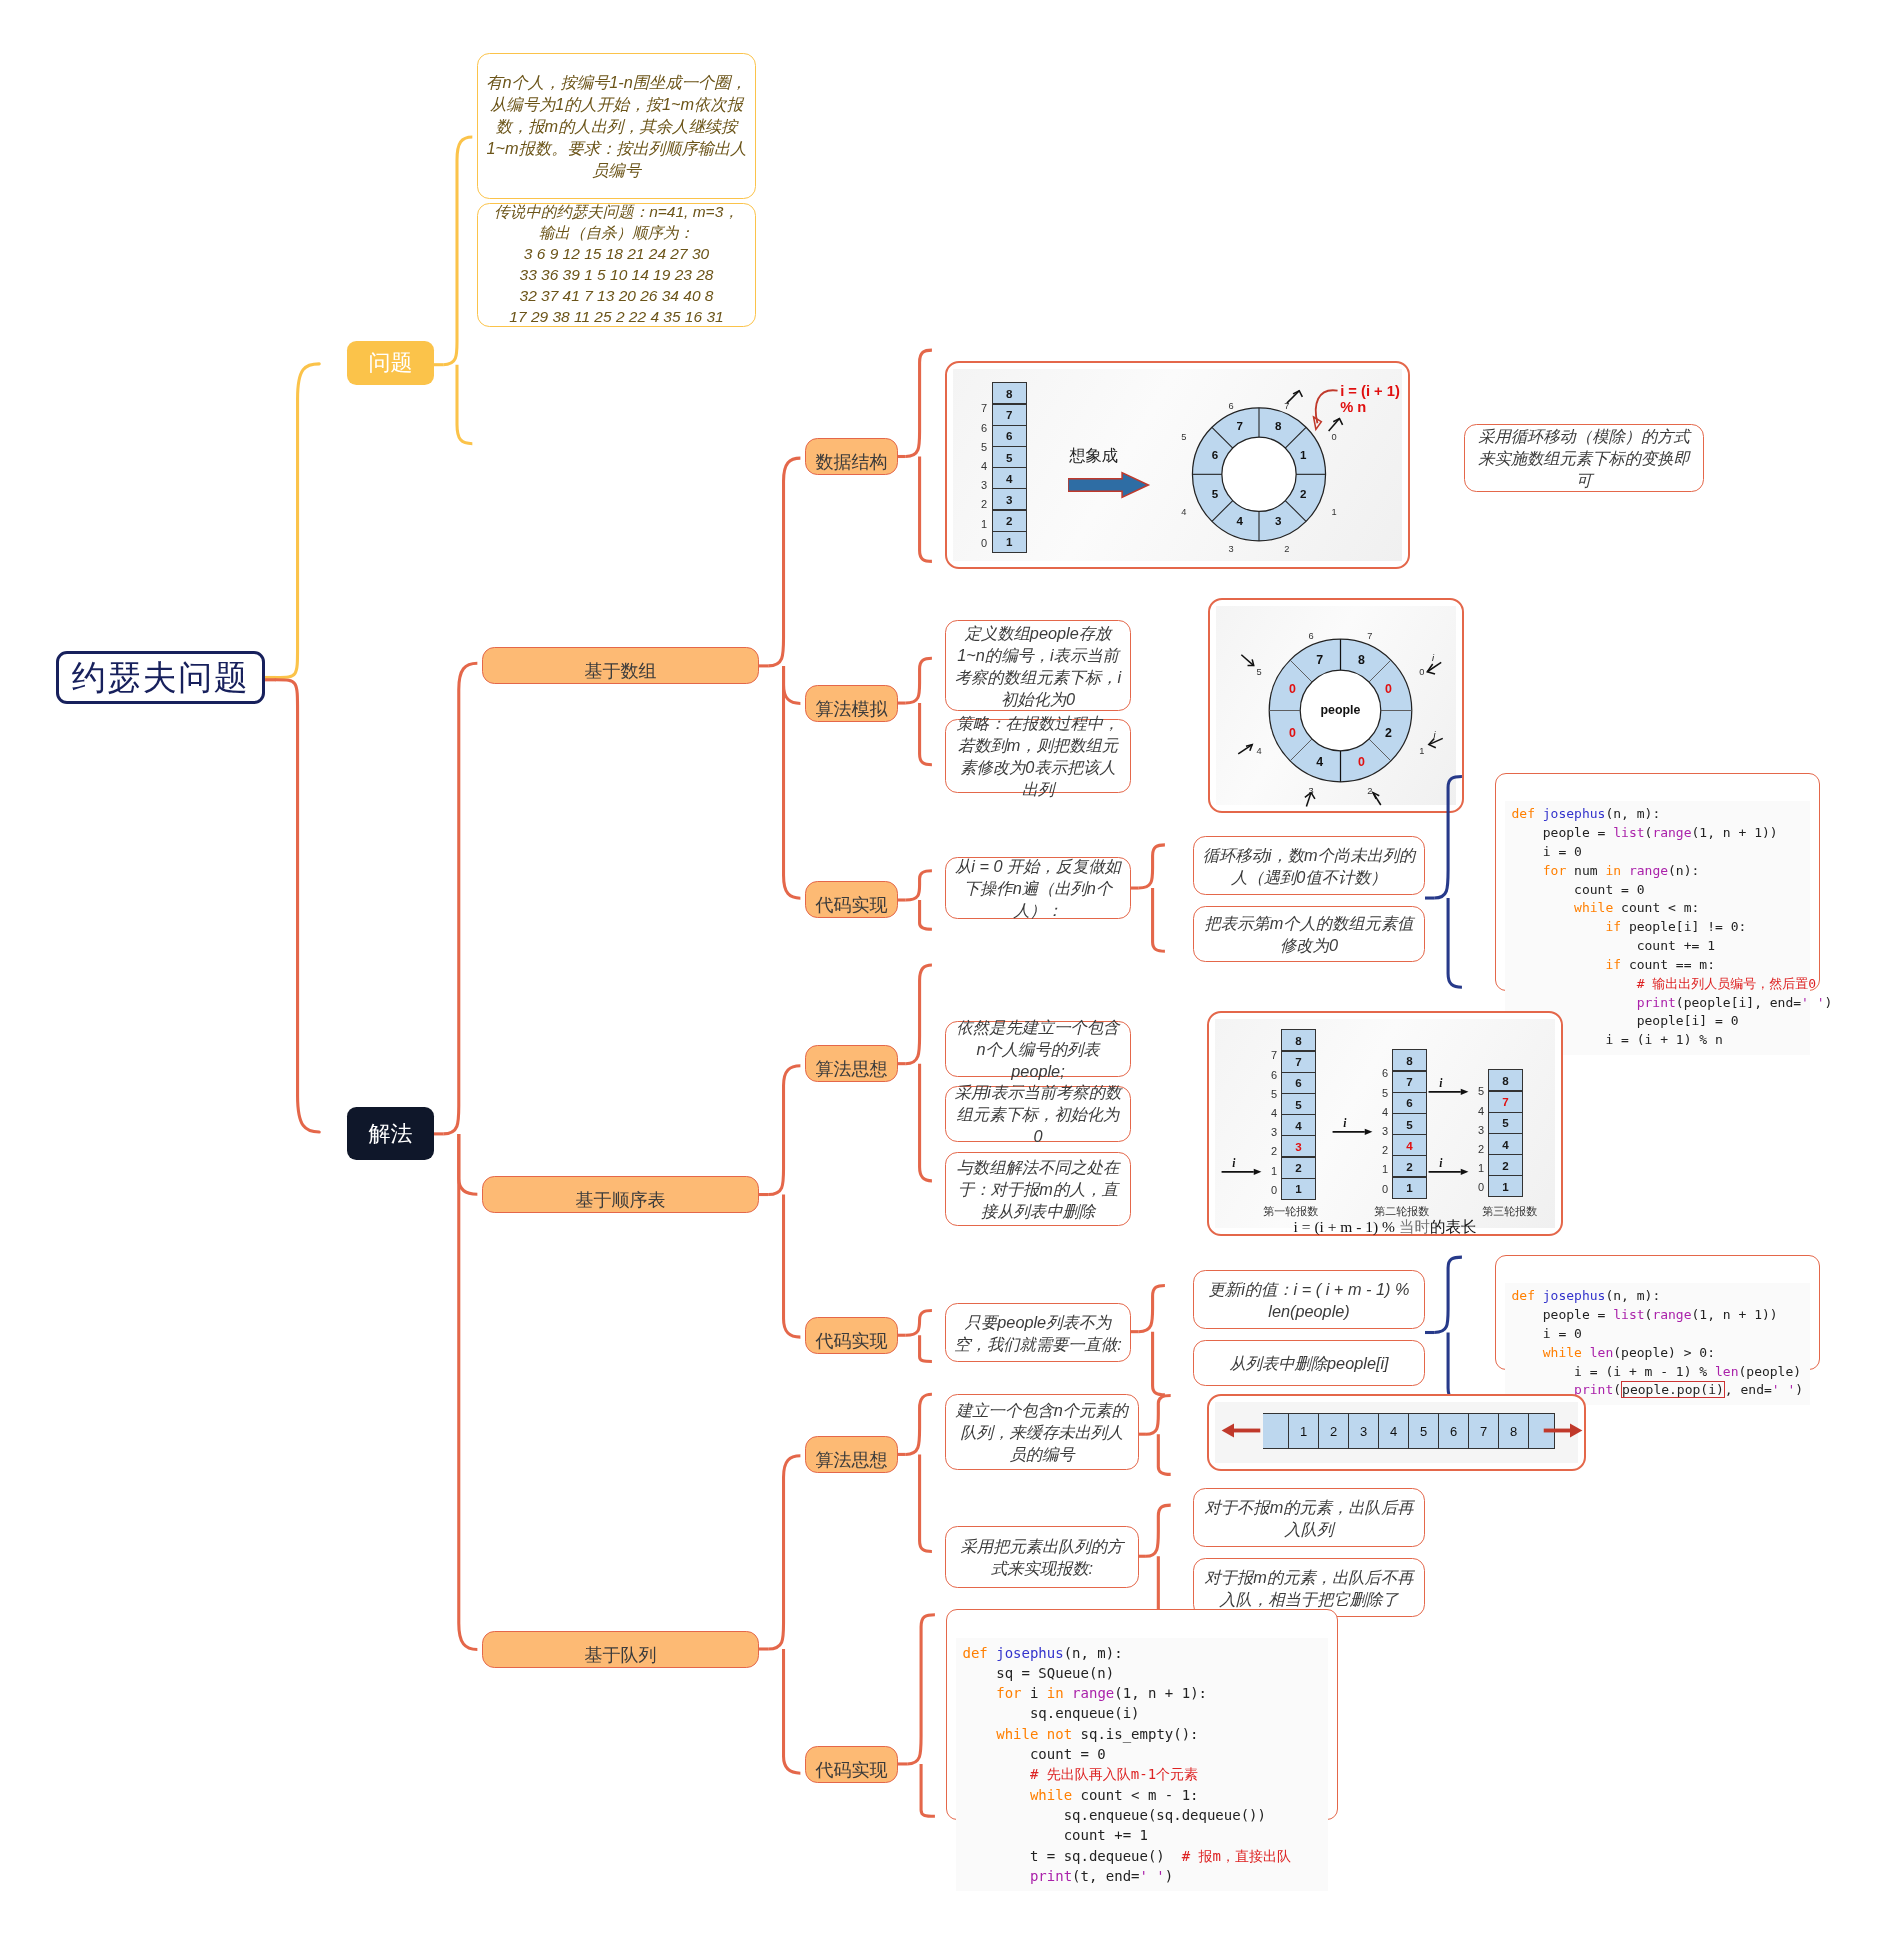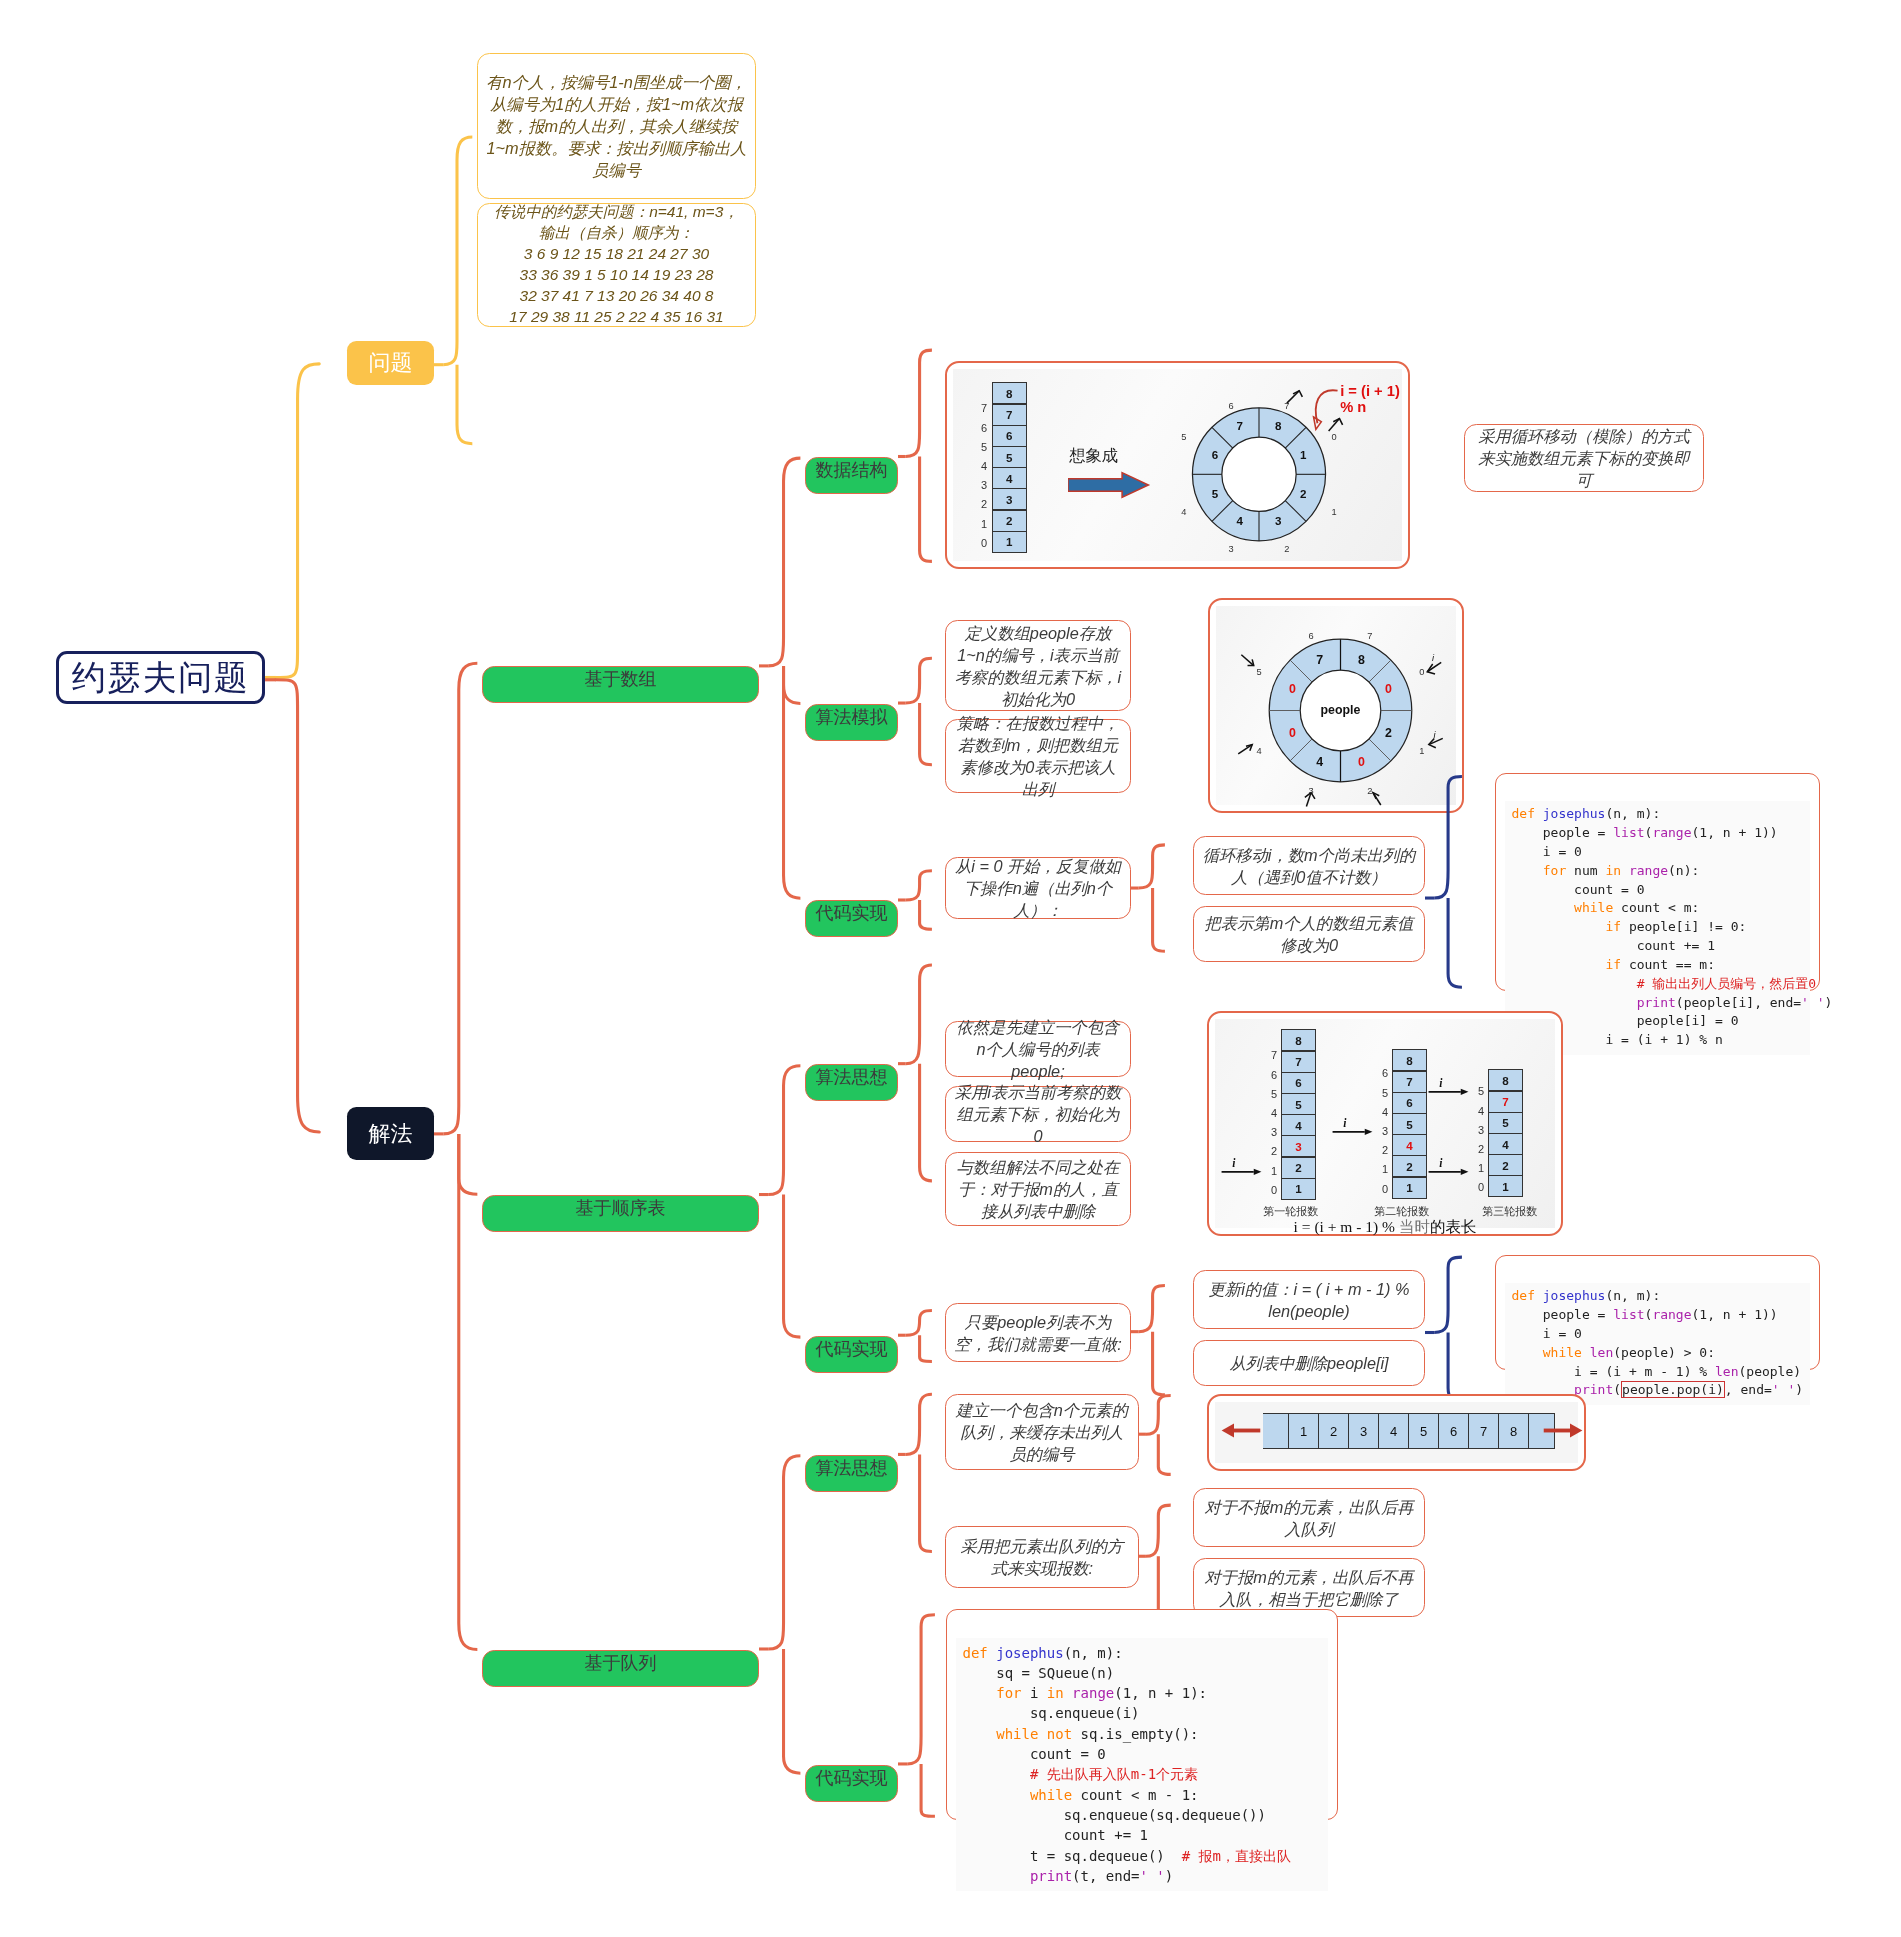--- a/index.html
+++ b/index.html
@@ -14,23 +14,23 @@
     display:flex;align-items:center;justify-content:center;
   }
   .lvl1{
     border-radius:9.3px;color:#fff;font-size:22px;
     display:flex;align-items:center;justify-content:center;
   }
   .lvl1.yellow{background:#fbc34a;}
   .lvl1.red{background:#0f172a;}
 
   .pill{
-    border:1.9px solid #e4674a;border-radius:12.4px;background:#22c55e;
+    border:1.9px solid #e4674a;border-radius:12.4px;background:#fdba74;
     color:#3b3b3b;font-size:18px;
-    display:flex;align-items:flex-start;justify-content:center;text-align:center;margin-top:19px;
+    display:flex;align-items:flex-end;justify-content:center;text-align:center;
   }
   .txtbox{
     border:1.9px solid #e4674a;border-radius:12.4px;background:#fff;
     color:#3b3b3b;font-size:16.3px;line-height:1.35;
     display:flex;align-items:center;justify-content:center;text-align:center;
     padding:4.6px 7.7px;
     font-style:italic;
   }
   .txtbox.yellow{border-color:#fbc34a;color:#6b5418;}
   .imgbox{border:2.3px solid #e4674a;border-radius:14px;background:#fff;padding:6.2px;}

